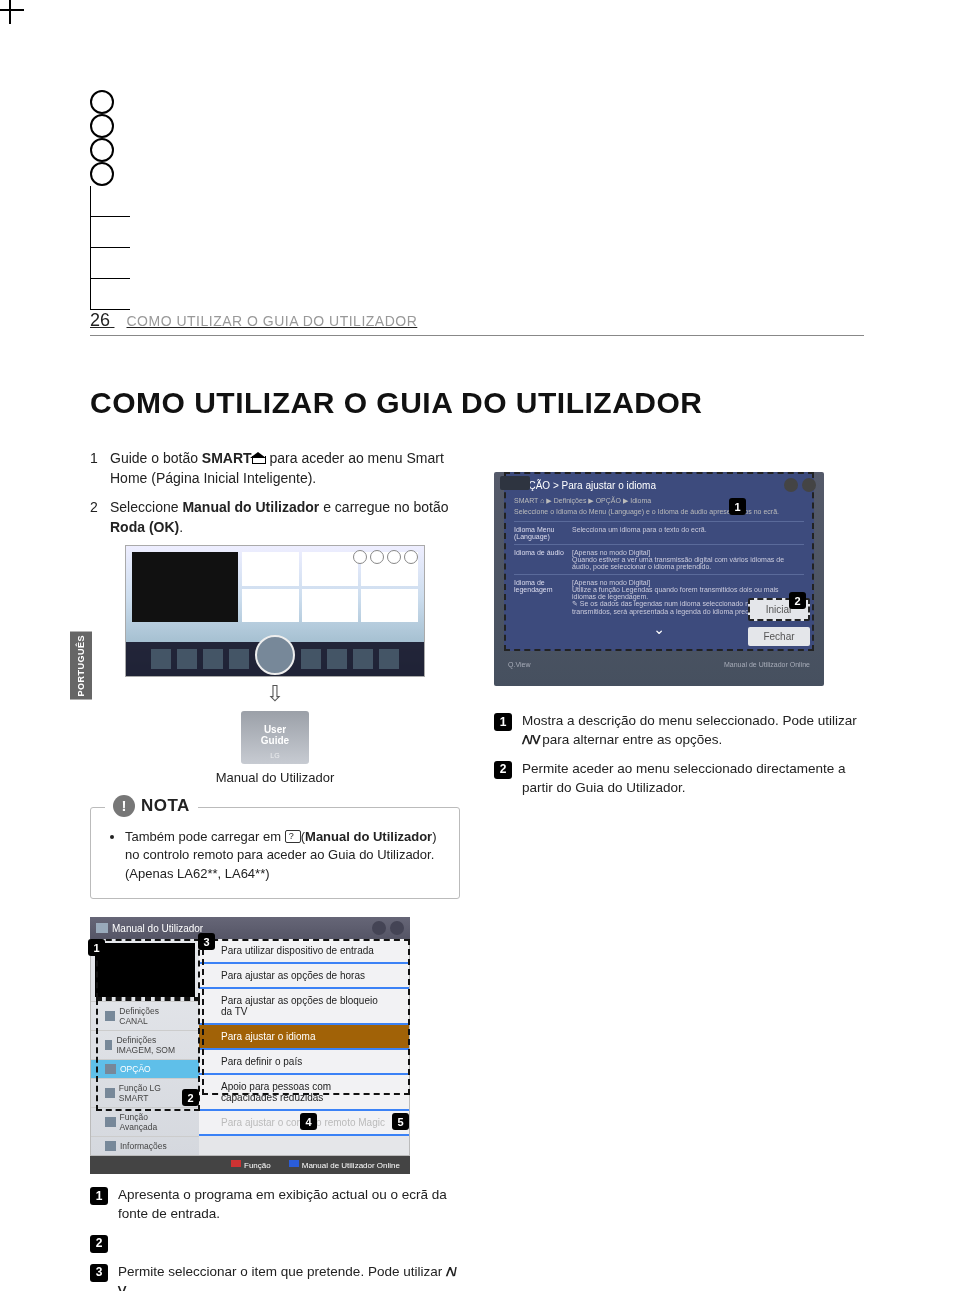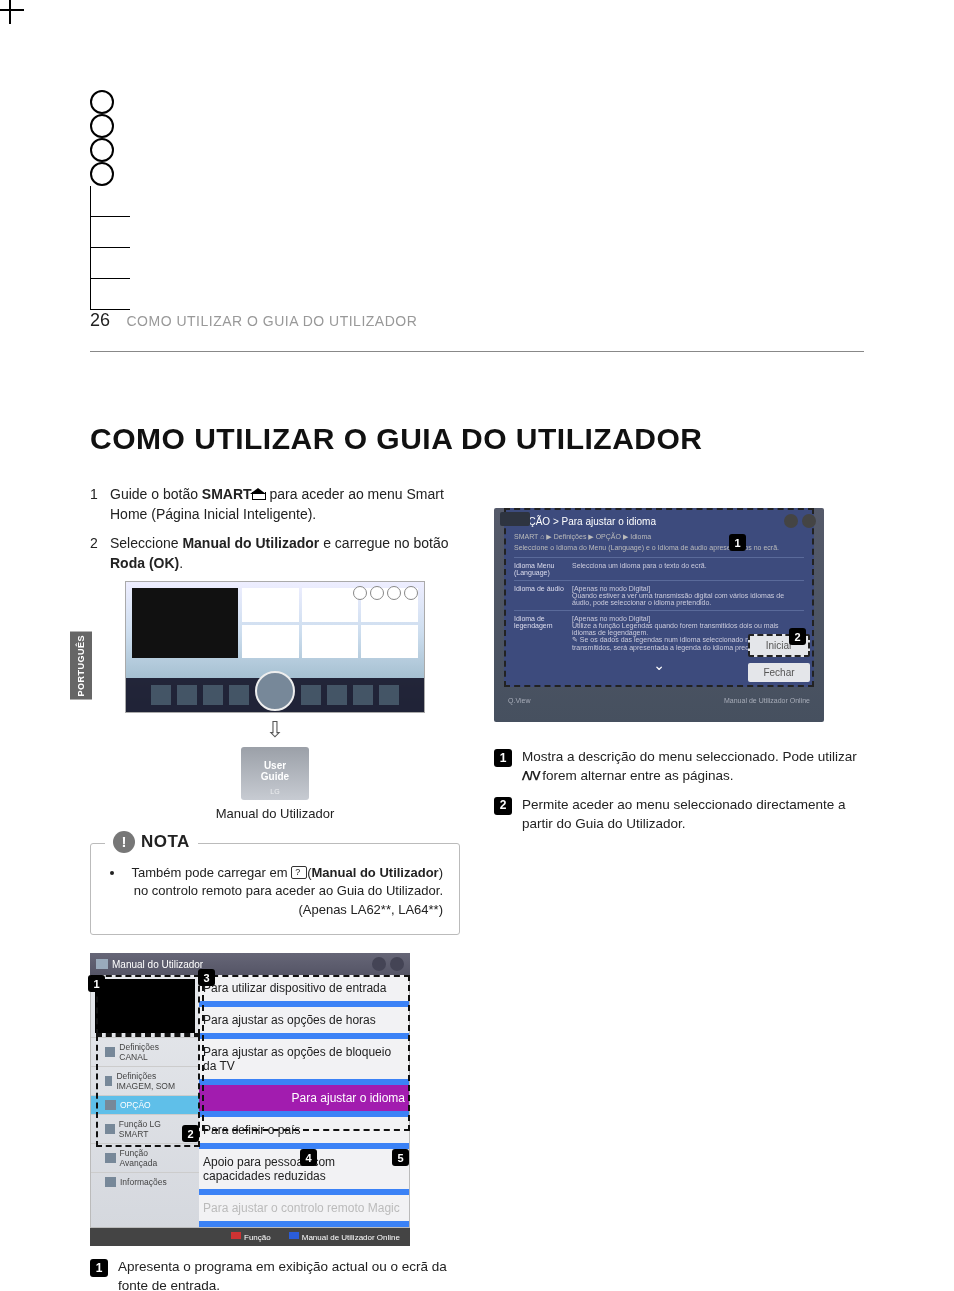--- a/index.html
+++ b/index.html
@@ -12,21 +12,21 @@
   .cm-left{top:635px;left:28px;}
   .cm-right{top:635px;right:28px;}
   .corner-tl-v{top:20px;left:60px;width:1px;height:30px;background:#000;}
   .corner-tl-h{top:50px;left:20px;width:40px;height:1px;background:#000;}
   .corner-tr-v{top:20px;right:60px;width:1px;height:30px;background:#000;}
   .corner-tr-h{top:50px;right:20px;width:40px;height:1px;background:#000;}
   .corner-bl-v{bottom:20px;left:60px;width:1px;height:30px;background:#000;}
   .corner-bl-h{bottom:50px;left:20px;width:40px;height:1px;background:#000;}
   .corner-br-v{bottom:20px;right:60px;width:1px;height:30px;background:#000;}
   .corner-br-h{bottom:50px;right:20px;width:40px;height:1px;background:#000;}
-  .header-line{border-bottom:1px solid #888;padding-bottom:20px;margin-bottom:70px;}
+  .header-line{border-bottom:1px solid #888;padding-bottom:4px;margin-bottom:50px;text-decoration:underline;}
   .page-number{font-size:18px;color:#222;font-weight:400;}
   .header-text{font-size:14px;color:#999;letter-spacing:.5px;margin-left:12px;}
   h1.main-title{font-size:30px;font-weight:700;letter-spacing:.5px;margin:0 0 28px;color:#111;}
   .intro{font-size:14px;margin-bottom:34px;}
   .cols{display:flex;gap:34px;}
   .col{flex:1;min-width:0;}
   ol.steps{list-style:none;padding:0;margin:0;font-size:14px;}
   ol.steps li{display:flex;margin-bottom:8px;line-height:1.45;}
   ol.steps .num{width:20px;flex:none;}
   .home-ic{display:inline-block;width:14px;height:12px;position:relative;vertical-align:-1px;}
@@ -46,38 +46,38 @@
   .sh-sq.center{width:36px;height:36px;border-radius:50%;background:#789;border:2px solid #eee;margin-top:-8px;}
   .down-arrow{text-align:center;font-size:22px;color:#555;margin:4px 0;}
   .ug-tile{width:64px;margin:0 auto;background:linear-gradient(#9ba0a8,#c7cbd2);color:#fff;font-size:10px;text-align:center;padding:14px 2px 4px;border-radius:3px;font-weight:700;line-height:1.05;}
   .ug-tile small{display:block;font-size:7px;font-weight:400;margin-top:6px;opacity:.7;}
   .caption{text-align:center;font-size:13px;margin-top:6px;}
   .side-tab{position:absolute;left:70px;top:632px;background:#666;color:#fff;font-size:9px;font-weight:700;letter-spacing:.5px;padding:3px 6px;writing-mode:vertical-rl;transform:rotate(180deg);}
   .note-box{border:1px solid #bbb;border-radius:3px;padding:14px 16px 14px 16px;position:relative;margin-top:22px;font-size:13px;line-height:1.45;}
   .note-head{position:absolute;top:-14px;left:14px;background:#fff;padding:0 8px;display:flex;align-items:center;gap:6px;}
   .note-ic{width:22px;height:22px;border-radius:50%;background:#777;color:#fff;display:flex;align-items:center;justify-content:center;font-weight:700;font-size:15px;}
   .note-label{font-size:17px;font-weight:700;letter-spacing:.5px;}
-  .note-box ul{margin:6px 0 0;padding-left:18px;text-align:right;}
+  .note-box ul{margin:6px 0 0;padding-left:18px;}
   .book-ic{display:inline-block;width:14px;height:11px;border:1.3px solid #333;border-radius:2px;vertical-align:-2px;position:relative;}
   .book-ic:after{content:"?";position:absolute;font-size:9px;left:3px;top:-1px;}
 
   .fig2{margin-top:18px;width:320px;position:relative;font-size:10px;color:#222;}
   .f2-bar{background:linear-gradient(#667,#556);color:#fff;font-size:10px;padding:4px 6px;display:flex;align-items:center;gap:4px;}
   .f2-bar .ic{width:12px;height:10px;background:#9ab;}
   .f2-bar .btns{margin-left:auto;display:flex;gap:4px;}
   .f2-bar .btns span{width:14px;height:14px;border-radius:50%;background:#445;display:inline-block;}
   .f2-body{display:flex;background:#e5e6e9;border:1px solid #bbb;border-top:none;}
   .f2-side{width:108px;background:linear-gradient(#e6e8ec,#d5d8de);padding:0;}
   .f2-preview{height:54px;margin:4px;background:#000;}
   .f2-cat{display:flex;align-items:center;gap:4px;padding:4px 14px;font-size:8.5px;color:#444;border-top:1px solid #ccc;}
   .f2-cat .ci{width:11px;height:10px;background:#789;}
   .f2-cat.active{background:#5fbfe9;color:#fff;}
   .f2-list{flex:1;}
-  .f2-item{padding:6px 4px;font-size:12px;border-bottom:6px solid #3b82f6;background:#f2f2f4;}
-  .f2-item.active{background:#a21caf;color:#fff;text-align:right;}
+  .f2-item{padding:6px 22px;font-size:10px;border-bottom:2px solid #3b82f6;background:#f2f2f4;}
+  .f2-item.active{background:#a16207;color:#fff;}
   .f2-item.disabled{color:#bbb;}
   .f2-foot{background:#444;color:#fff;font-size:8px;display:flex;justify-content:flex-end;gap:18px;padding:4px 10px;}
   .f2-foot span i{display:inline-block;width:10px;height:7px;background:#c33;margin-right:3px;vertical-align:1px;}
   .f2-foot span:last-child i{background:#2b5dd8;}
   .bubble{position:absolute;background:#000;color:#fff;font-size:11px;font-weight:700;width:17px;height:17px;border-radius:3px;display:flex;align-items:center;justify-content:center;}
   .dash-box{position:absolute;border:2px dashed #111;}
 
   .legend{margin-top:12px;font-size:13.5px;}
   .legend .row{display:flex;margin-bottom:10px;line-height:1.4;}
   .legend .bub{background:#000;color:#fff;width:18px;height:18px;border-radius:3px;font-size:12px;font-weight:700;display:flex;align-items:center;justify-content:center;flex:none;margin-right:10px;margin-top:1px;}
@@ -316,21 +316,21 @@
             <span>Manual de Utilizador Online</span>
           </div>
         </div>
         <div class="bubble" style="top:26px;right:78px;">1</div>
         <div class="bubble" style="top:120px;right:18px;">2</div>
       </div>
 
       <div class="legend" id="legend2" style="margin-top:26px;">
           <div class="row">
             <div class="bub">1</div>
-            <div><span>Mostra a descrição do menu seleccionado. Pode utilizar </span><span class="arr-ic">ꓥ / ꓦ</span><span> forem alternar entre as páginas.</span></div>
+            <div><span>Mostra a descrição do menu seleccionado. Pode utilizar </span><span class="arr-ic">ꓥ / ꓦ</span><span> para alternar entre as opções.</span></div>
           </div>
           <div class="row">
             <div class="bub">2</div>
             <div><span>Permite aceder ao menu seleccionado directamente a partir do Guia do Utilizador.</span></div>
           </div>
         </div>
     </div>
   </div>
 </div>
 

